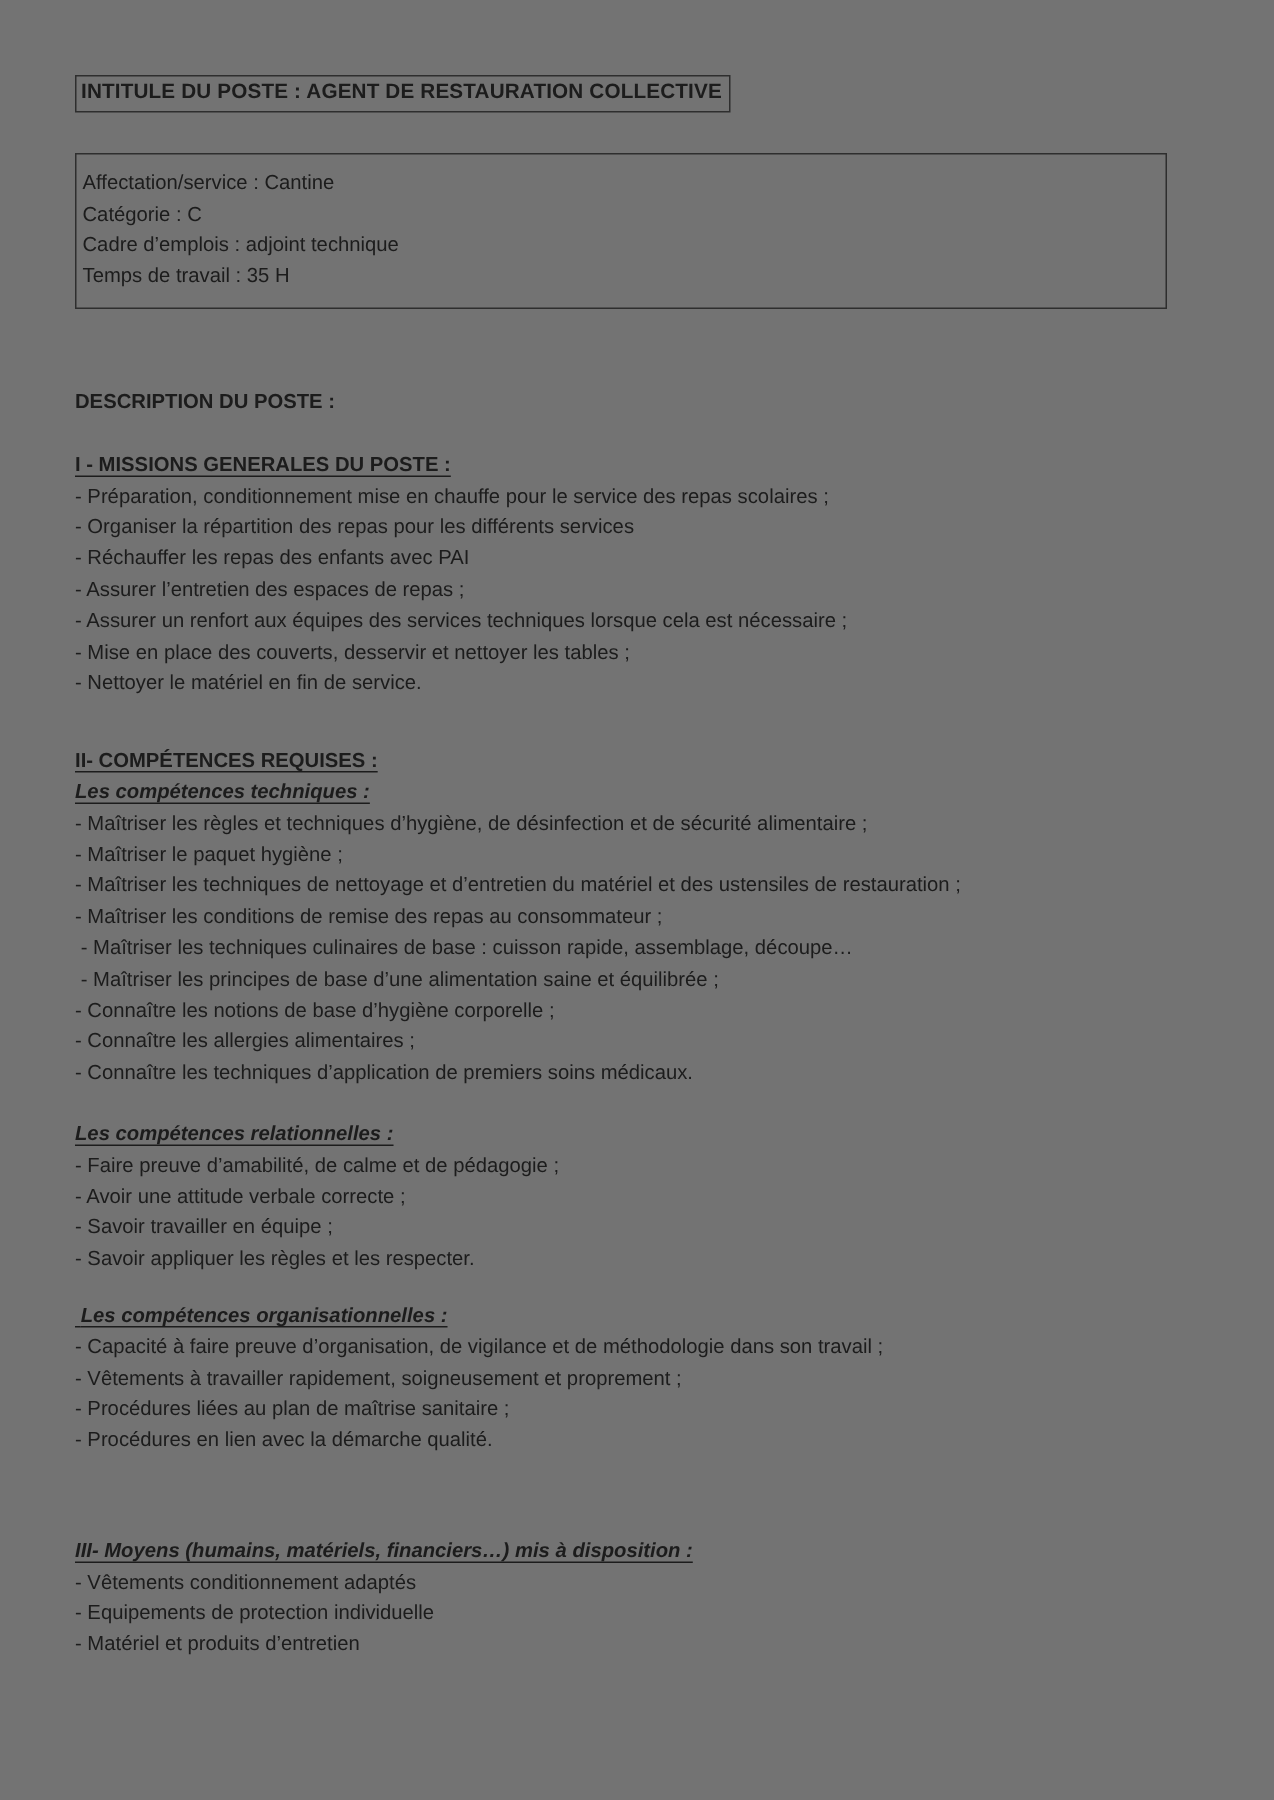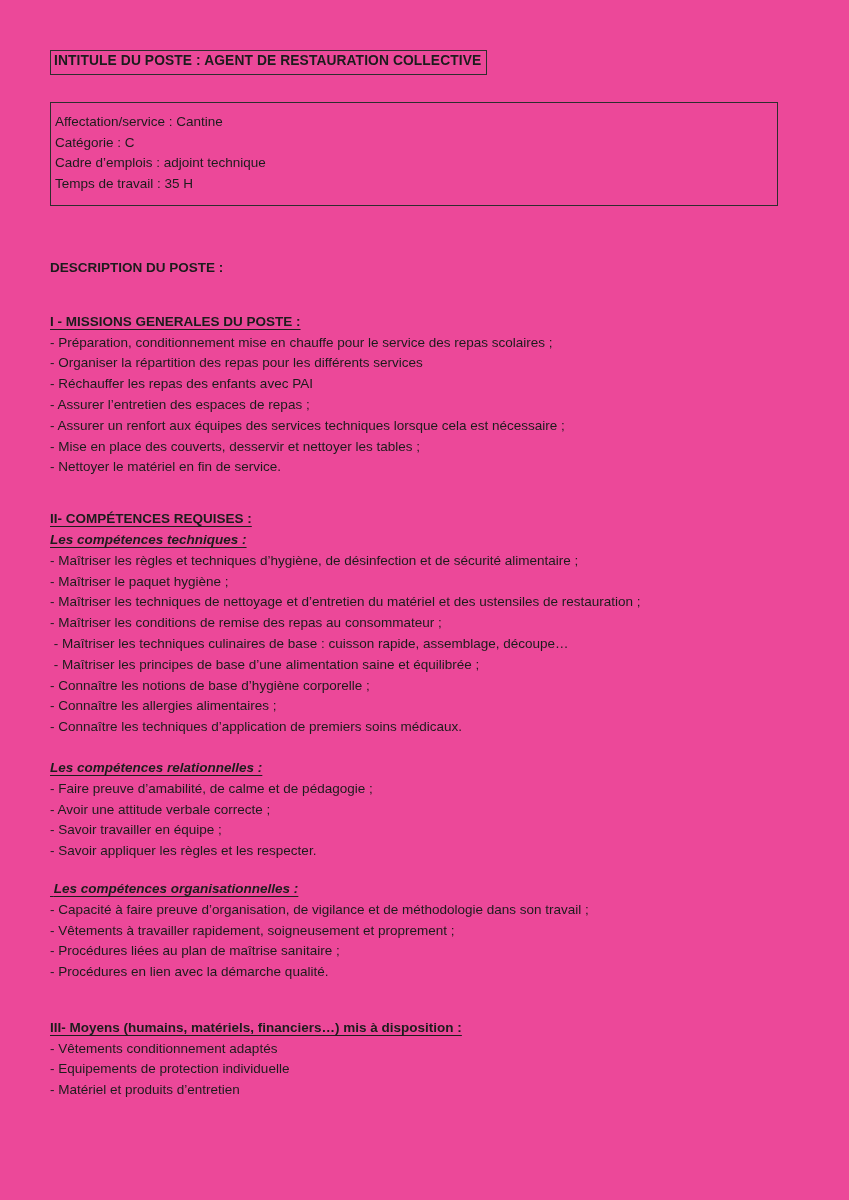--- a/index.html
+++ b/index.html
@@ -5,21 +5,21 @@
   html, body {
     margin: 0;
     padding: 0;
     background: #ffffff;
   }
   .page {
     position: relative;
     width: 849px;
     height: 1200px;
     box-sizing: border-box;
-    background: #ec4899;
+    background: #737373;
     color: #1c1c1c;
     font-family: "Liberation Sans", sans-serif;
     font-size: 13.5px;
     line-height: 20.8px;
     padding: 50px 60px 0 50px;
     overflow: hidden;
   }
   p { margin: 0; }
   .pre { white-space: pre-wrap; }
 
@@ -49,25 +49,25 @@
     text-underline-offset: 3px;
   }
   .heading-sub {
     font-weight: bold;
     font-style: italic;
     text-decoration: underline;
     text-underline-offset: 3px;
   }
 
   .mt-description { margin-top: 52px; }
-  .mt-missions    { margin-top: 33px; }
+  .mt-missions    { margin-top: 21px; }
   .mt-competences { margin-top: 31px; }
   .mt-relationnelles { margin-top: 20px; }
   .mt-organisationnelles { margin-top: 17px; }
-  .mt-moyens      { margin-top: 35px; }
+  .mt-moyens      { margin-top: 53px; font-style: italic; }
 </style>
 </head>
 <body>
 
 <div class="page">
 
   <div class="title-box">
     <span class="pre">INTITULE DU POSTE : AGENT DE RESTAURATION COLLECTIVE</span>
   </div>
 

